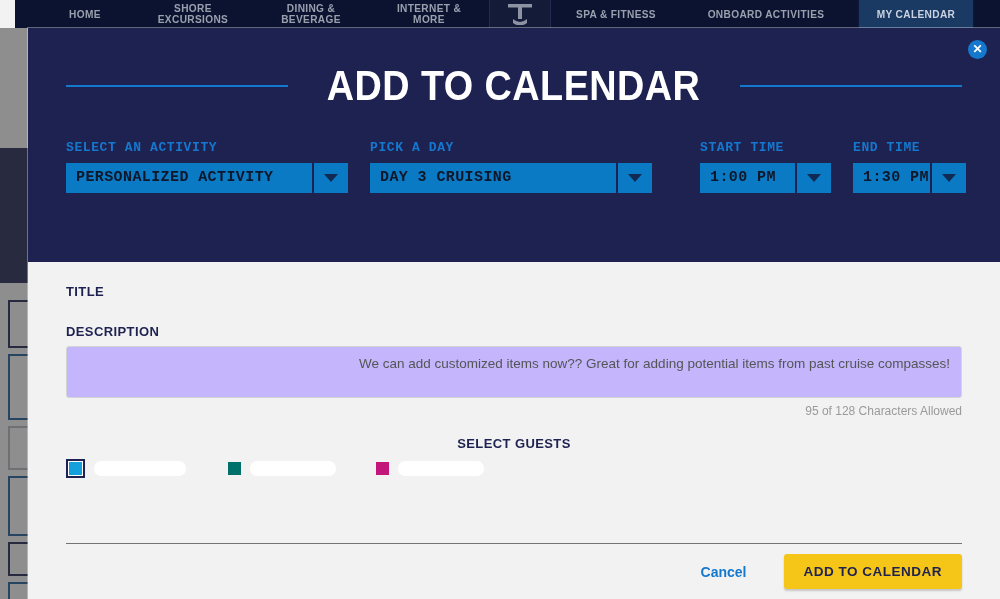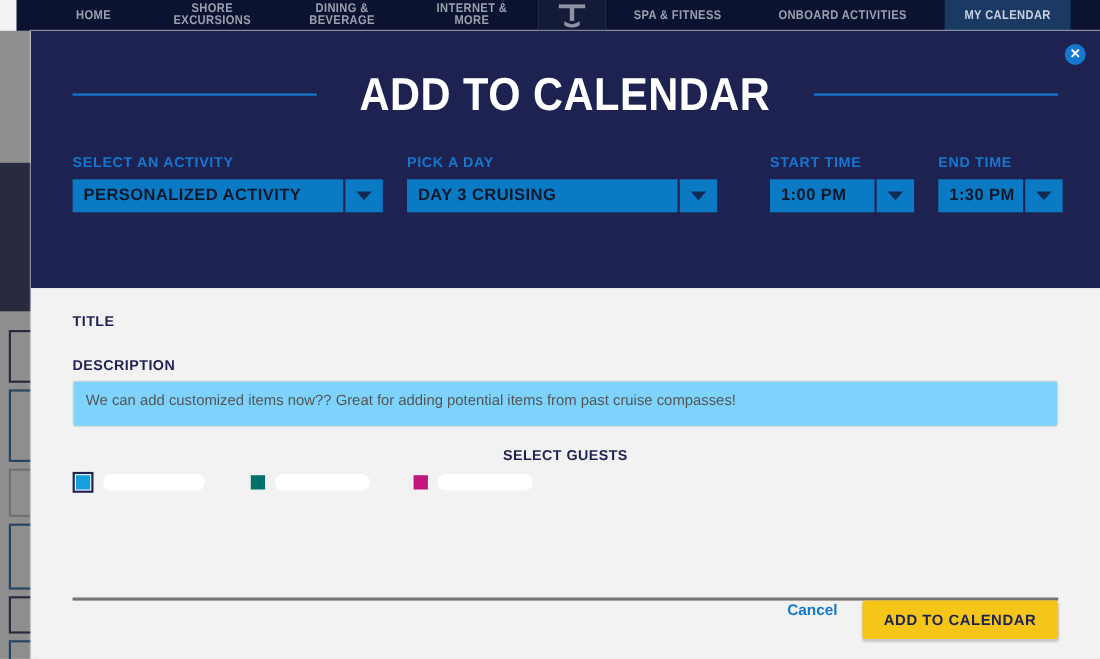--- a/index.html
+++ b/index.html
@@ -154,20 +154,21 @@
     transform: scaleX(.9);
     white-space: nowrap;
   }
 
   
   #selector-row {
     display: flex;
     align-items: flex-end;
     margin-top: 30px;
     gap: 0;
+    font-family: Liberation Mono, monospace;
   }
   .field-group { display: flex; flex-direction: column; }
   .field-label {
     color: #1578cf;
     font-size: 13px;
     font-weight: bold;
     letter-spacing: .6px;
     text-transform: uppercase;
     margin-bottom: 8px;
   }
@@ -230,31 +231,32 @@
     padding: 0 11px;
     color: #6d6d6d;
     font-size: 14px;
     font-family: "Liberation Sans", sans-serif;
     outline: none;
   }
   .spacer-18 { height: 18px; }
   #desc-input {
     display: block;
     width: 100%;
-    height: 42px;
-    background: #7dd3fc;
+    height: 52px;
+    background: #c4b5fd;
     border: 1px solid #d4d4d4;
     border-radius: 3px;
     padding: 9px 11px;
     color: #555555;
     font-size: 13.5px;
     font-family: "Liberation Sans", sans-serif;
     resize: none;
     outline: none;
     overflow: hidden;
+    text-align: right;
   }
   #char-count {
     text-align: right;
     color: #9a9a9a;
     font-size: 12px;
     margin-top: 6px;
   }
 
   
   #guests-section { margin-top: 18px; text-align: center; }
@@ -290,26 +292,26 @@
     color: #ffffff;
     background: #ffffff;
     min-width: 86px;
     height: 15px;
     border-radius: 7px;
   }
 
   
   #modal-footer {
     flex: 0 0 56px;
-    border-top: 3px solid #737373;
+    border-top: 1px solid #737373;
     margin: 0 38px;
     display: flex;
-    align-items: flex-start;
+    align-items: center;
     justify-content: flex-end;
-    gap: 22px;
+    gap: 37px;
   }
   #cancel-link {
     color: #1578cf;
     font-size: 14px;
     font-weight: bold;
     cursor: pointer;
   }
   #submit-btn {
     background: #f5c518;
     color: #1e2251;
@@ -427,20 +429,21 @@
     </div>
 
     <div id="modal-body">
 
       <div class="body-label">TITLE</div>
 
       <div class="spacer-18"></div>
 
       <div class="body-label">DESCRIPTION</div>
       <textarea id="desc-input" style="">We can add customized items now?? Great for adding potential items from past cruise compasses!</textarea>
+      <div id="char-count">95 of 128 Characters Allowed</div>
 
       <div id="guests-section">
         <div class="body-label">SELECT GUESTS</div>
         <div id="guest-list">
 
           <div class="guest">
             <div class="swatch selected">
               <span style="background:#14a0dc"></span>
             </div>
             <div class="guest-name" style="width:92px"></div>

